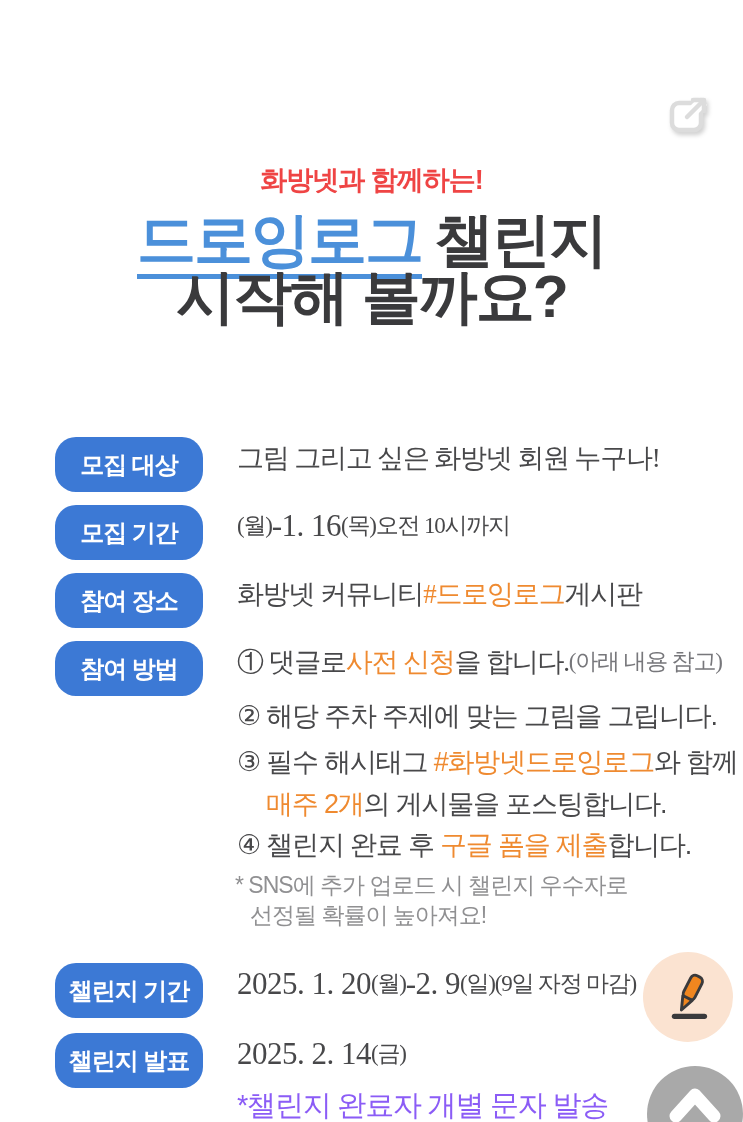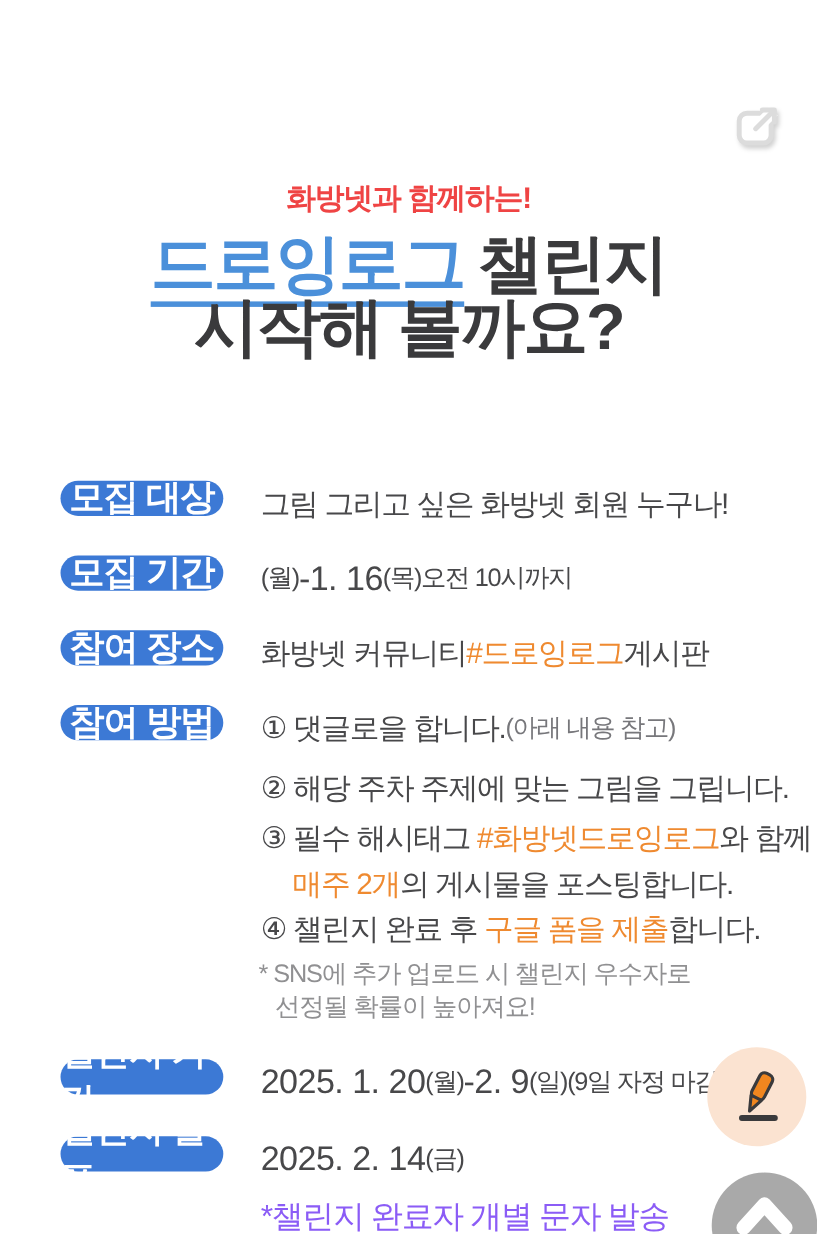--- a/index.html
+++ b/index.html
@@ -55,42 +55,43 @@
     border-bottom: 5px solid #4b90da;
     padding-bottom: 1px;
   }
   .title .t-rest { margin-left: 13px; }
 
   
   .pill {
     position: absolute;
     left: 55px;
     width: 148px;
-    height: 32px;
+    height: 55px;
     background: #3c79d5;
     border-radius: 21px;
     color: #ffffff;
-    font-size: 32px;
+    font-size: 24px;
     font-weight: 700;
     letter-spacing: -1px;
     display: flex;
     align-items: center;
     justify-content: center;
   }
   .rtext {
     position: absolute;
     left: 237px;
     height: 41px;
     display: flex;
     align-items: center;
     white-space: nowrap;
     font-size: 27px;
     font-weight: 500;
     letter-spacing: -1.2px;
     color: #48484a;
+    font-family: Liberation Serif, serif;
   }
   .mline {
     position: absolute;
     left: 237px;
     white-space: nowrap;
     font-size: 27px;
     font-weight: 500;
     letter-spacing: -1.2px;
     color: #48484a;
   }
@@ -180,20 +181,21 @@
   <div class="pill" style="top:573px">참여 장소</div>
   <div class="rtext" style="top:573px">
     <span>화방넷 커뮤니티 </span>
       <span class="em">#드로잉로그</span>
       <span> 게시판</span>
   </div>
 
   <div class="pill" style="top:641px">참여 방법</div>
   <div class="rtext" style="top:641px">
     <span>① 댓글로 </span>
+      <span class="em">사전 신청</span>
       <span>을 합니다. </span>
       <span class="small-gray">(아래 내용 참고)</span>
   </div>
   <div class="mline" style="top:698px">② 해당 주차 주제에 맞는 그림을 그립니다.</div>
   <div class="mline" style="top:744px">
     <span>③ 필수 해시태그 </span><span class="em">#화방넷드로잉로그</span><span>와 함께</span>
   </div>
   <div class="mline" style="top:786px; left:266px">
     <span class="em">매주 2개</span><span>의 게시물을 포스팅합니다.</span>
   </div>

